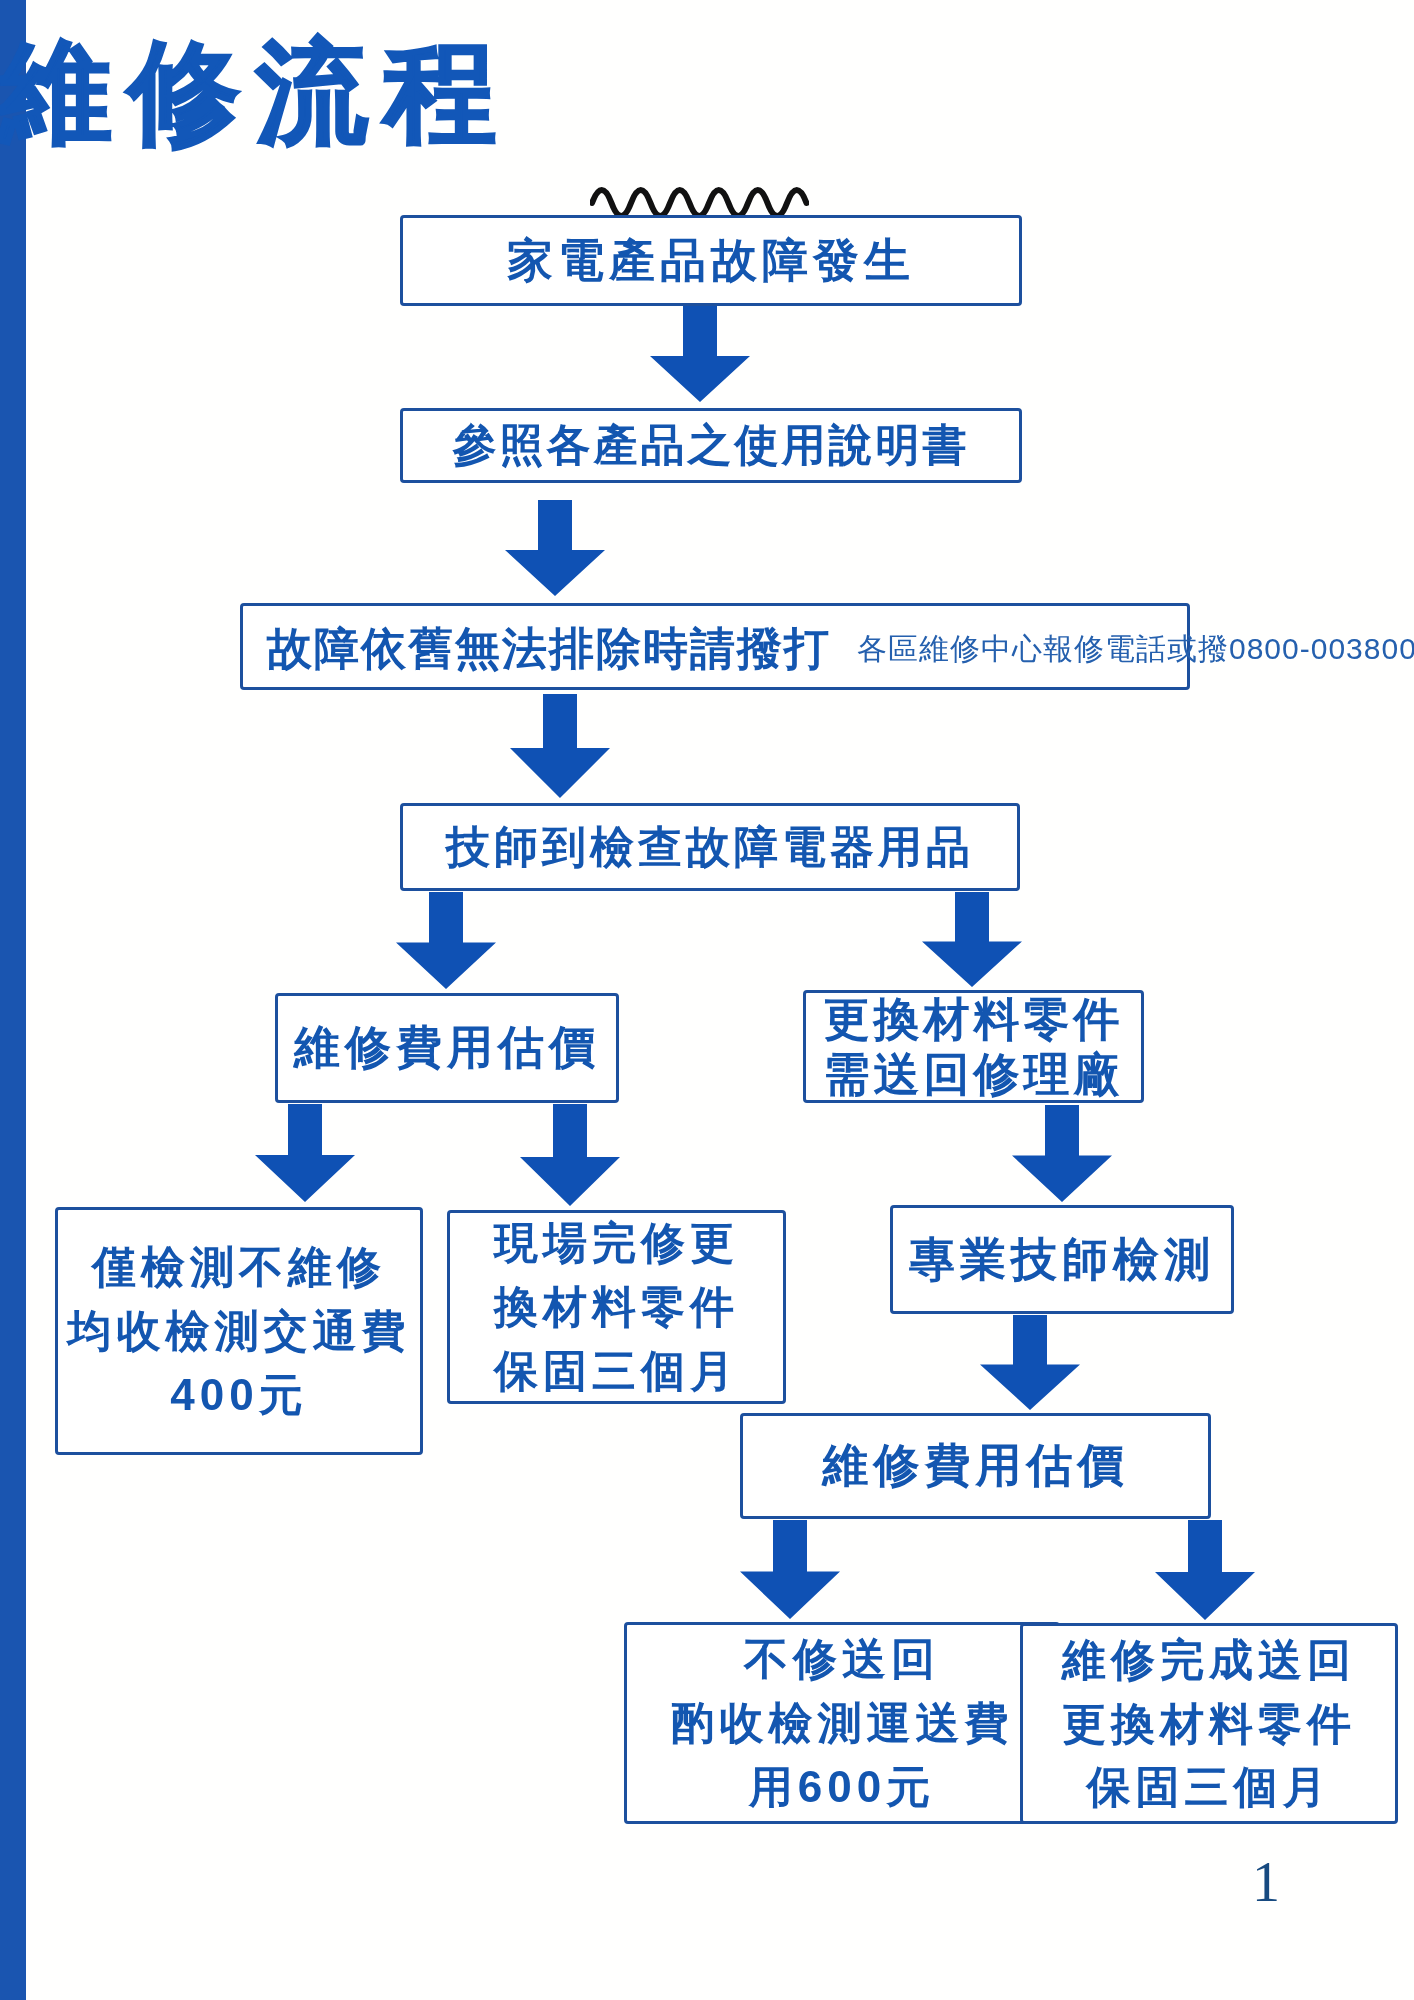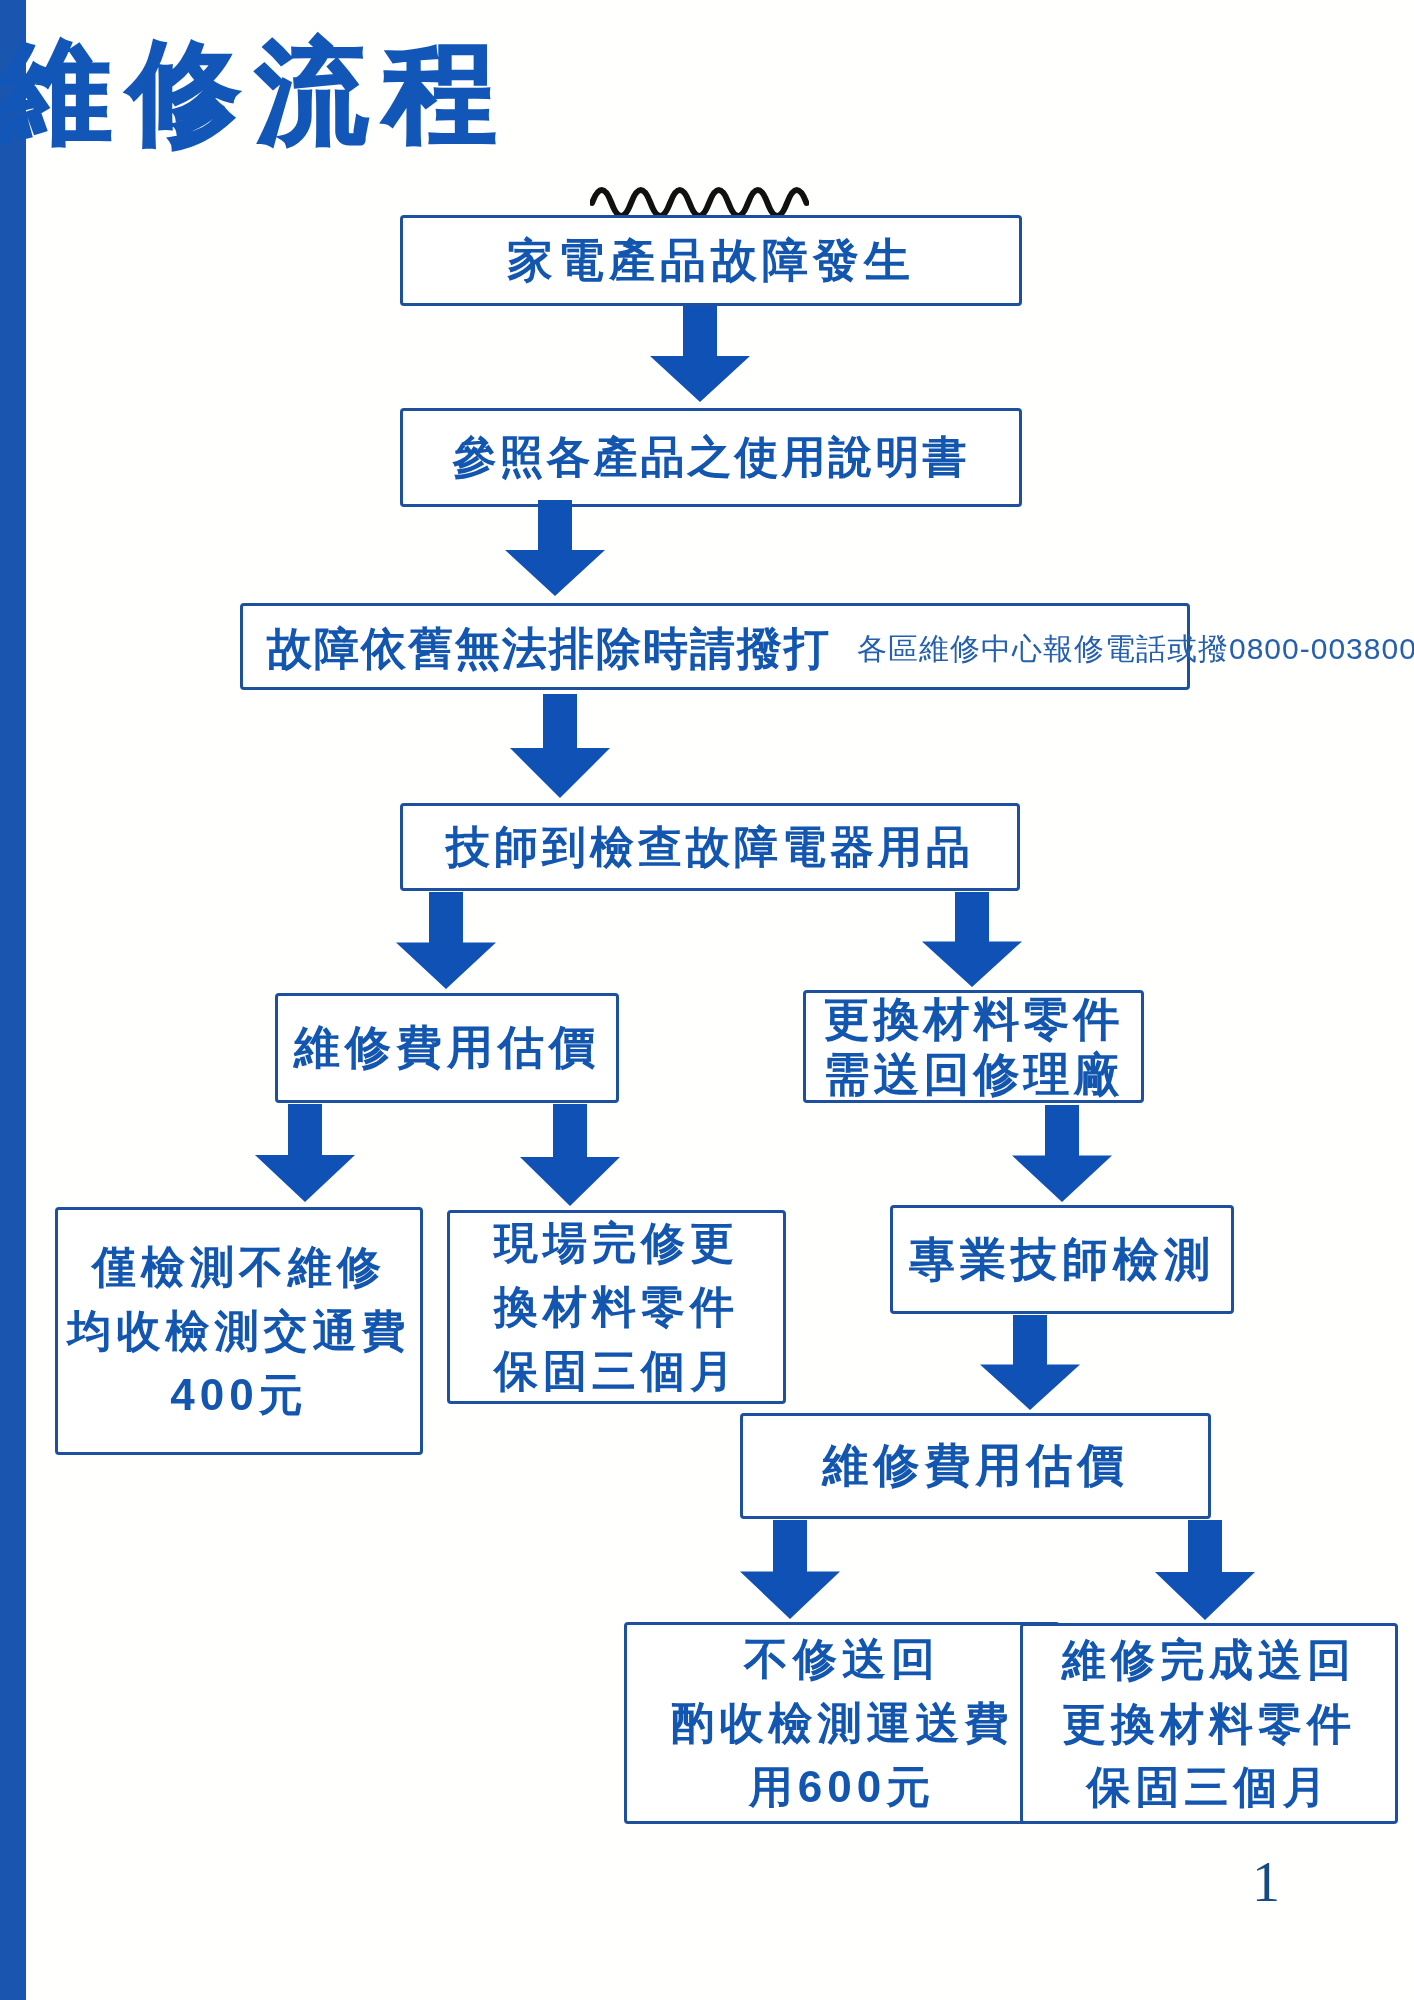--- a/index.html
+++ b/index.html
@@ -55,21 +55,21 @@
   <div class="title">維修流程</div>
 
   <svg class="squiggle" viewBox="0 0 219 34">
     <path d="M2,20 Q11.8,-6 21.5,20 T41,20 T60.5,20 T80,20 T99.5,20 T119,20 T138.5,20 T158,20 T177.5,20 T197,20 T216.5,20"></path>
   </svg>
 
   <div class="box single" style="left:400px;top:215px;width:622px;height:91px">
     <span class="line">家電產品故障發生</span>
   </div>
 
-  <div class="box single" style="left:400px;top:408px;width:622px;height:99px;font-size:44px;letter-spacing:3px">
+  <div class="box single" style="left:400px;top:408px;width:622px;height:75px;font-size:44px;letter-spacing:3px">
     <span class="line">參照各產品之使用說明書</span>
   </div>
 
   <div class="box callbox" style="left:240px;top:603px;width:950px;height:87px">
     <span class="call-main">故障依舊無法排除時請撥打</span>
     <span class="call-note">
       <span class="note-line">各區維修中心報修電話</span>
       <span class="note-line">或撥0800-003800</span>
     </span>
   </div>

